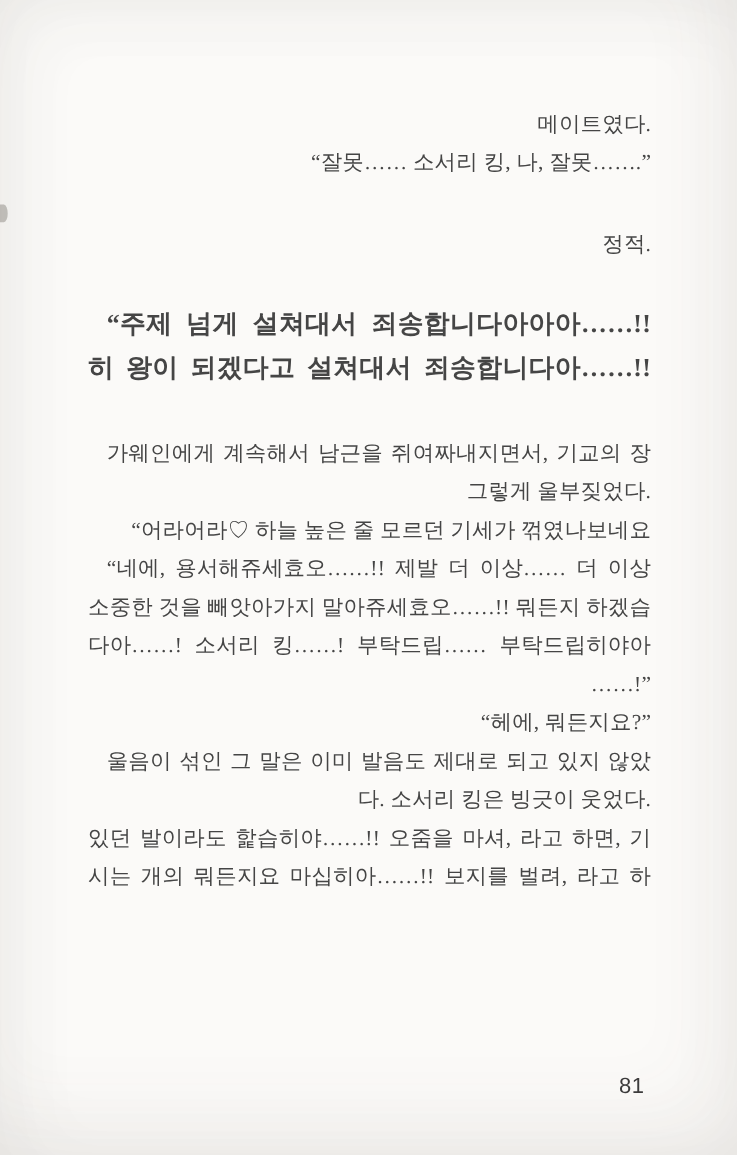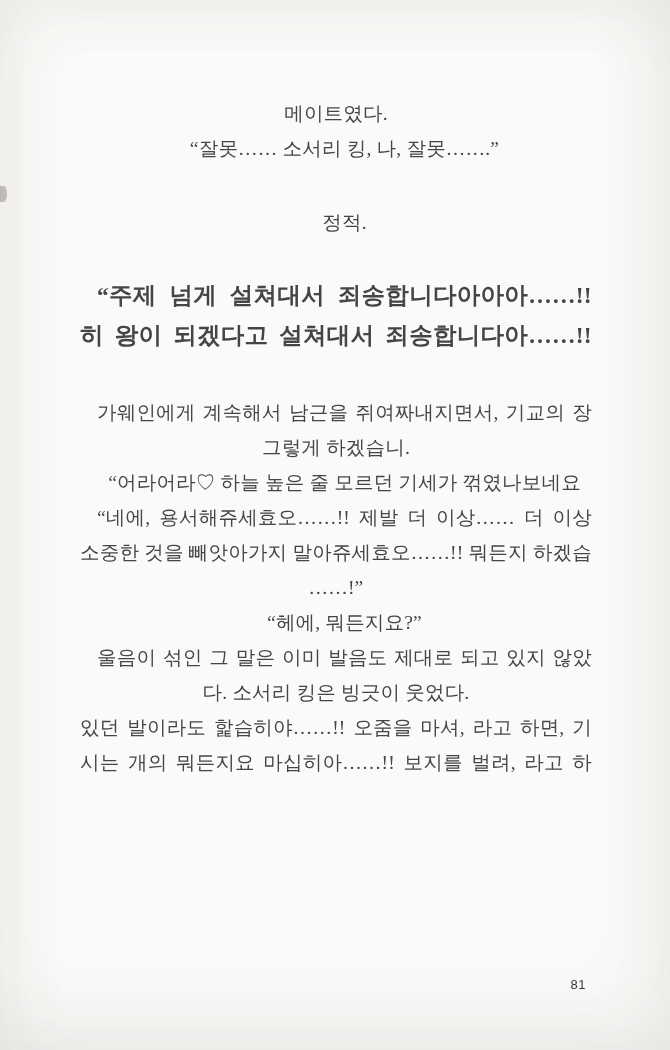--- a/index.html
+++ b/index.html
@@ -42,21 +42,21 @@
     left:80px; top:96px;
     width:512px;
   }
   .para{ margin:0; }
   .line{
     height:35px;
     line-height:35px;
     font-size:19.5px;
     letter-spacing:0.2px;
     overflow:hidden;
-    text-align:center;
+    text-align:right;
   }
   .indent{ padding-left:17px;font-family:Liberation Serif, serif; }
   .just{
     text-align:justify;
     text-align-last:justify;
   }
   .big .line{
     height:40px;
     line-height:40px;
     font-size:23.5px;
@@ -64,21 +64,21 @@
     letter-spacing:0.3px;
   }
   .spacer-a{ height:39px; }
   .spacer-b{ height:35px; }
   .spacer-c{ height:40px; }
   .page-num{
     position:absolute;
     top:977px;
     right:84px;
     font-family:"Liberation Sans","DejaVu Sans",sans-serif;
-    font-size:13px;
+    font-size:20px;
     letter-spacing:0.5px;
     color:#3c3c3c;
   }
 </style>
 </head>
 <body>
 
 <div class="page">
 
   <div class="scan-artifact"></div>
@@ -103,31 +103,32 @@
 
     <div class="para big">
       <div class="line indent just">“주제 넘게 설쳐대서 죄송합니다아아아……!! 감</div>
       <div class="line just">히 왕이 되겠다고 설쳐대서 죄송합니다아……!! 소</div>
     </div>
 
     <div class="spacer-c"></div>
 
     <div class="para">
       <div class="line indent just">가웨인에게 계속해서 남근을 쥐여짜내지면서, 기교의 장은</div>
-      <div class="line">그렇게 하겠습니.</div>
+      <div class="line">그렇게 울부짖었다.</div>
     </div>
 
 
     <div class="para">
       <div class="line indent">“어라어라♡ 하늘 높은 줄 모르던 기세가 꺾였나보네요♡”</div>
     </div>
 
     <div class="para">
       <div class="line indent just">“네에, 용서해쥬세효오……!! 제발 더 이상…… 더 이상 제</div>
       <div class="line just">소중한 것을 빼앗아가지 말아쥬세효오……!! 뭐든지 하겠습니</div>
+      <div class="line just">다아……! 소서리 킹……! 부탁드립…… 부탁드립히야아</div>
       <div class="line">……!”</div>
     </div>
 
     <div class="para">
       <div class="line indent">“헤에, 뭐든지요?”</div>
     </div>
 
     <div class="para">
       <div class="line indent just">울음이 섞인 그 말은 이미 발음도 제대로 되고 있지 않았</div>
       <div class="line">다. 소서리 킹은 빙긋이 웃었다.</div>

